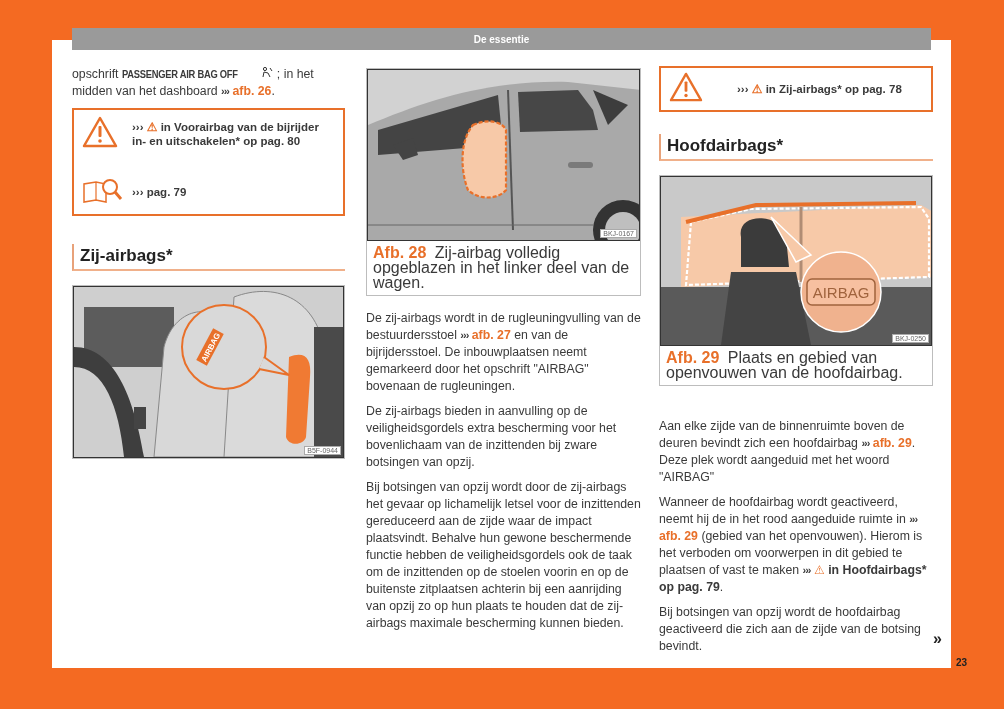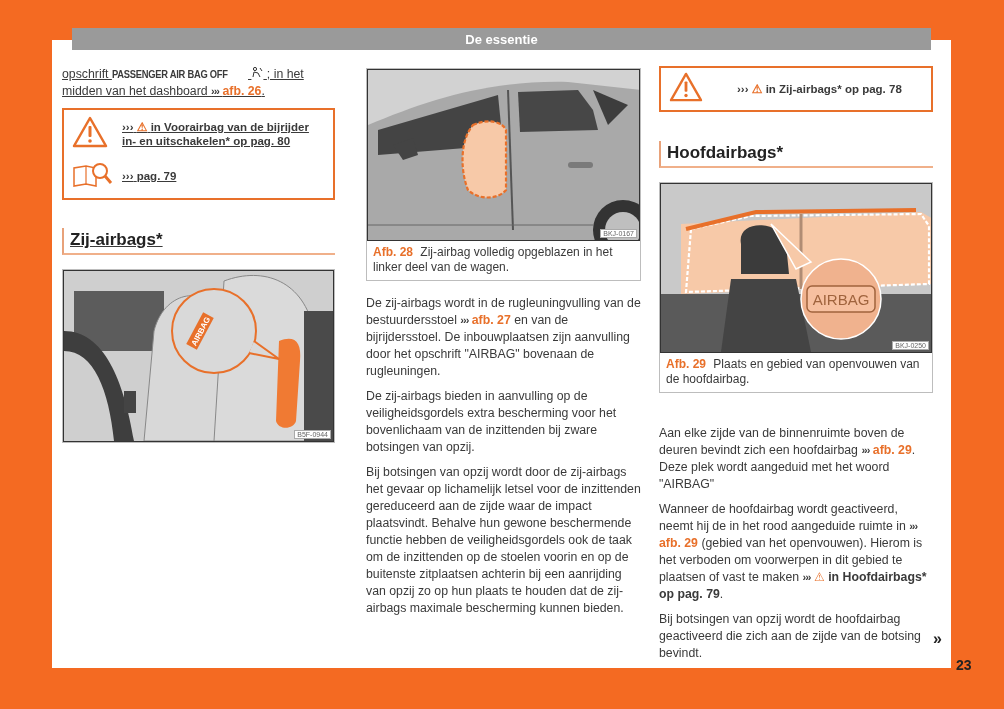--- a/index.html
+++ b/index.html
@@ -10,53 +10,53 @@
     color: #3a3a3a;
     position: relative;
   }
   .page {
     position: absolute; left: 52px; top: 40px; width: 899px; height: 628px;
     background: #ffffff;
   }
   .header-bar {
     position: absolute; left: 72px; top: 28px; width: 859px; height: 22px;
     background: #9a9a9a;
-    color: #fff; font-size: 13px; font-weight: bold;
+    color: #fff; font-size: 10px; font-weight: bold;
     display: flex; align-items: center; justify-content: center;
   }
   .col { position: absolute; top: 66px; }
-  .col1 { left: 62px; width: 273px; text-decoration: underline; }
+  .col1 { left: 72px; width: 273px; }
   .col2 { left: 366px; width: 275px; }
   .col3 { left: 659px; width: 274px; }
   p.body { font-size: 12.3px; line-height: 17px; color: #3a3a3a; margin-bottom: 8px; }
   .ref { font-weight: bold; color: #3a3a3a; font-size: 11px; letter-spacing: -1px; }
   .afb { color: #e8702a; font-weight: bold; }
   .caps { font-weight: bold; font-family: "Liberation Sans", sans-serif; font-size: 11px; letter-spacing: -0.3px; transform: scaleX(0.85); display: inline-block; transform-origin: left; }
   .warnbox {
     border: 2px solid #e8702a; padding: 6px 8px;
-    display: grid; grid-template-columns: 50px 1fr; row-gap: 8px; align-items: center;
+    display: grid; grid-template-columns: 50px 1fr; row-gap: 24px; align-items: center;
   }
   .warnbox .txt { font-size: 11.5px; font-weight: bold; color: #3a3a3a; line-height: 14px; font-family: "Liberation Sans", sans-serif; }
   .tri-small { color: #e8702a; font-size: 12px; }
   .section-title {
     border-left: 2px solid #e8a27a; border-bottom: 2px solid #f0b08a;
     padding: 2px 0 3px 6px; font-size: 17px; font-weight: bold; color: #222;
   }
   .figure { border: 1px solid #bdbdbd; }
   .figure .img {
     position: relative; overflow: hidden; border: 1px solid #333;
     background: linear-gradient(180deg, #d4d4d4 0%, #a9a9a9 100%);
   }
   .figure .code {
     position: absolute; right: 2px; bottom: 2px; background: #fff;
     font-size: 7px; color: #666; padding: 0 2px; border: 1px solid #aaa;
   }
-  .figure .caption { font-size: 12px; line-height: 15px; padding: 4px 6px 5px 6px; color: #3a3a3a; }
+  .figure .caption { font-size: 16px; line-height: 15px; padding: 4px 6px 5px 6px; color: #3a3a3a; }
   .figure .caption .afb { margin-right: 4px; }
-  .pagenum { position: absolute; left: 956px; top: 657px; font-size: 14px; font-weight: bold; color: #222; }
+  .pagenum { position: absolute; left: 956px; top: 657px; font-size: 10px; font-weight: bold; color: #222; }
   .cont { position: absolute; left: 933px; top: 630px; font-size: 16px; font-weight: bold; color: #222; }
 </style>
 </head>
 <body>
 
 <div class="page"></div>
 <div class="header-bar">
   <span>De essentie</span>
 </div>
 
@@ -143,21 +143,21 @@
       </svg>
       <span class="code">BKJ-0167</span>
     </div>
     <div class="caption">
       <span class="afb">Afb. 28</span>
       <span>Zij-airbag volledig opgeblazen in het linker deel van de wagen.</span>
     </div>
   </div>
 
   <p class="body" style="margin-top:14px;">
-    <span>De zij-airbags wordt in de rugleuningvulling van de bestuurdersstoel </span><span class="ref">›››</span> <a class="afb">afb. 27</a><span> en van de bijrijdersstoel. De inbouwplaatsen zijn aanvulling door het opschrift "AIRBAG" bovenaan de rugleuningen.</span>
+    <span>De zij-airbags wordt in de rugleuningvulling van de bestuurdersstoel </span><span class="ref">›››</span> <a class="afb">afb. 27</a><span> en van de bijrijdersstoel. De inbouwplaatsen neemt gemarkeerd door het opschrift "AIRBAG" bovenaan de rugleuningen.</span>
   </p>
   <p class="body">De zij-airbags bieden in aanvulling op de veiligheidsgordels extra bescherming voor het bovenlichaam van de inzittenden bij zware botsingen van opzij.</p>
   <p class="body">Bij botsingen van opzij wordt door de zij-airbags het gevaar op lichamelijk letsel voor de inzittenden gereduceerd aan de zijde waar de impact plaatsvindt. Behalve hun gewone beschermende functie hebben de veiligheidsgordels ook de taak om de inzittenden op de stoelen voorin en op de buitenste zitplaatsen achterin bij een aanrijding van opzij zo op hun plaats te houden dat de zij-airbags maximale bescherming kunnen bieden.</p>
 </div>
 
 <div class="col col3">
   <div class="warnbox" style="padding:4px 8px;">
     <span>
       <svg width="34" height="30" viewBox="0 0 36 32">
           <path d="M18 2 L34 30 L2 30 Z" fill="none" stroke="#e8702a" stroke-width="2.5" stroke-linejoin="round"></path>
@@ -165,21 +165,21 @@
           <circle cx="18" cy="25" r="1.8" fill="#e8702a"></circle>
         </svg>
     </span>
     <div class="txt" style="padding-left:18px;">
       <span>›››</span>
       <span class="tri-small">⚠</span>
       <span>in Zij-airbags* op pag. 78</span>
     </div>
   </div>
 
-  <div class="section-title" style="margin-top:29px;">Hoofdairbags*</div>
+  <div class="section-title" style="margin-top:22px;">Hoofdairbags*</div>
 
   <div class="figure" style="margin-top:14px;">
     <div class="img" style="height:170px;">
       <svg width="272" height="168" viewBox="0 0 272 168" style="position:absolute;left:0;top:0;">
         <rect width="272" height="168" fill="#c9c9c9"></rect>
         <rect x="0" y="110" width="272" height="58" fill="#5a5a5a"></rect>
         <path d="M20 40 L260 28 L272 35 L272 100 L20 110 Z" fill="#f7c9a8"></path>
         <path d="M30 45 L90 32 L260 30 L268 42 L268 100 L25 108 Z" fill="none" stroke="#fff" stroke-width="2.2" stroke-dasharray="4 2"></path>
         <path d="M25 45 L95 28 L255 26" fill="none" stroke="#e8702a" stroke-width="4"></path>
         <path d="M80 60 C75 35 120 35 125 60 L128 90 L80 90 Z" fill="#3b3b3b"></path>

